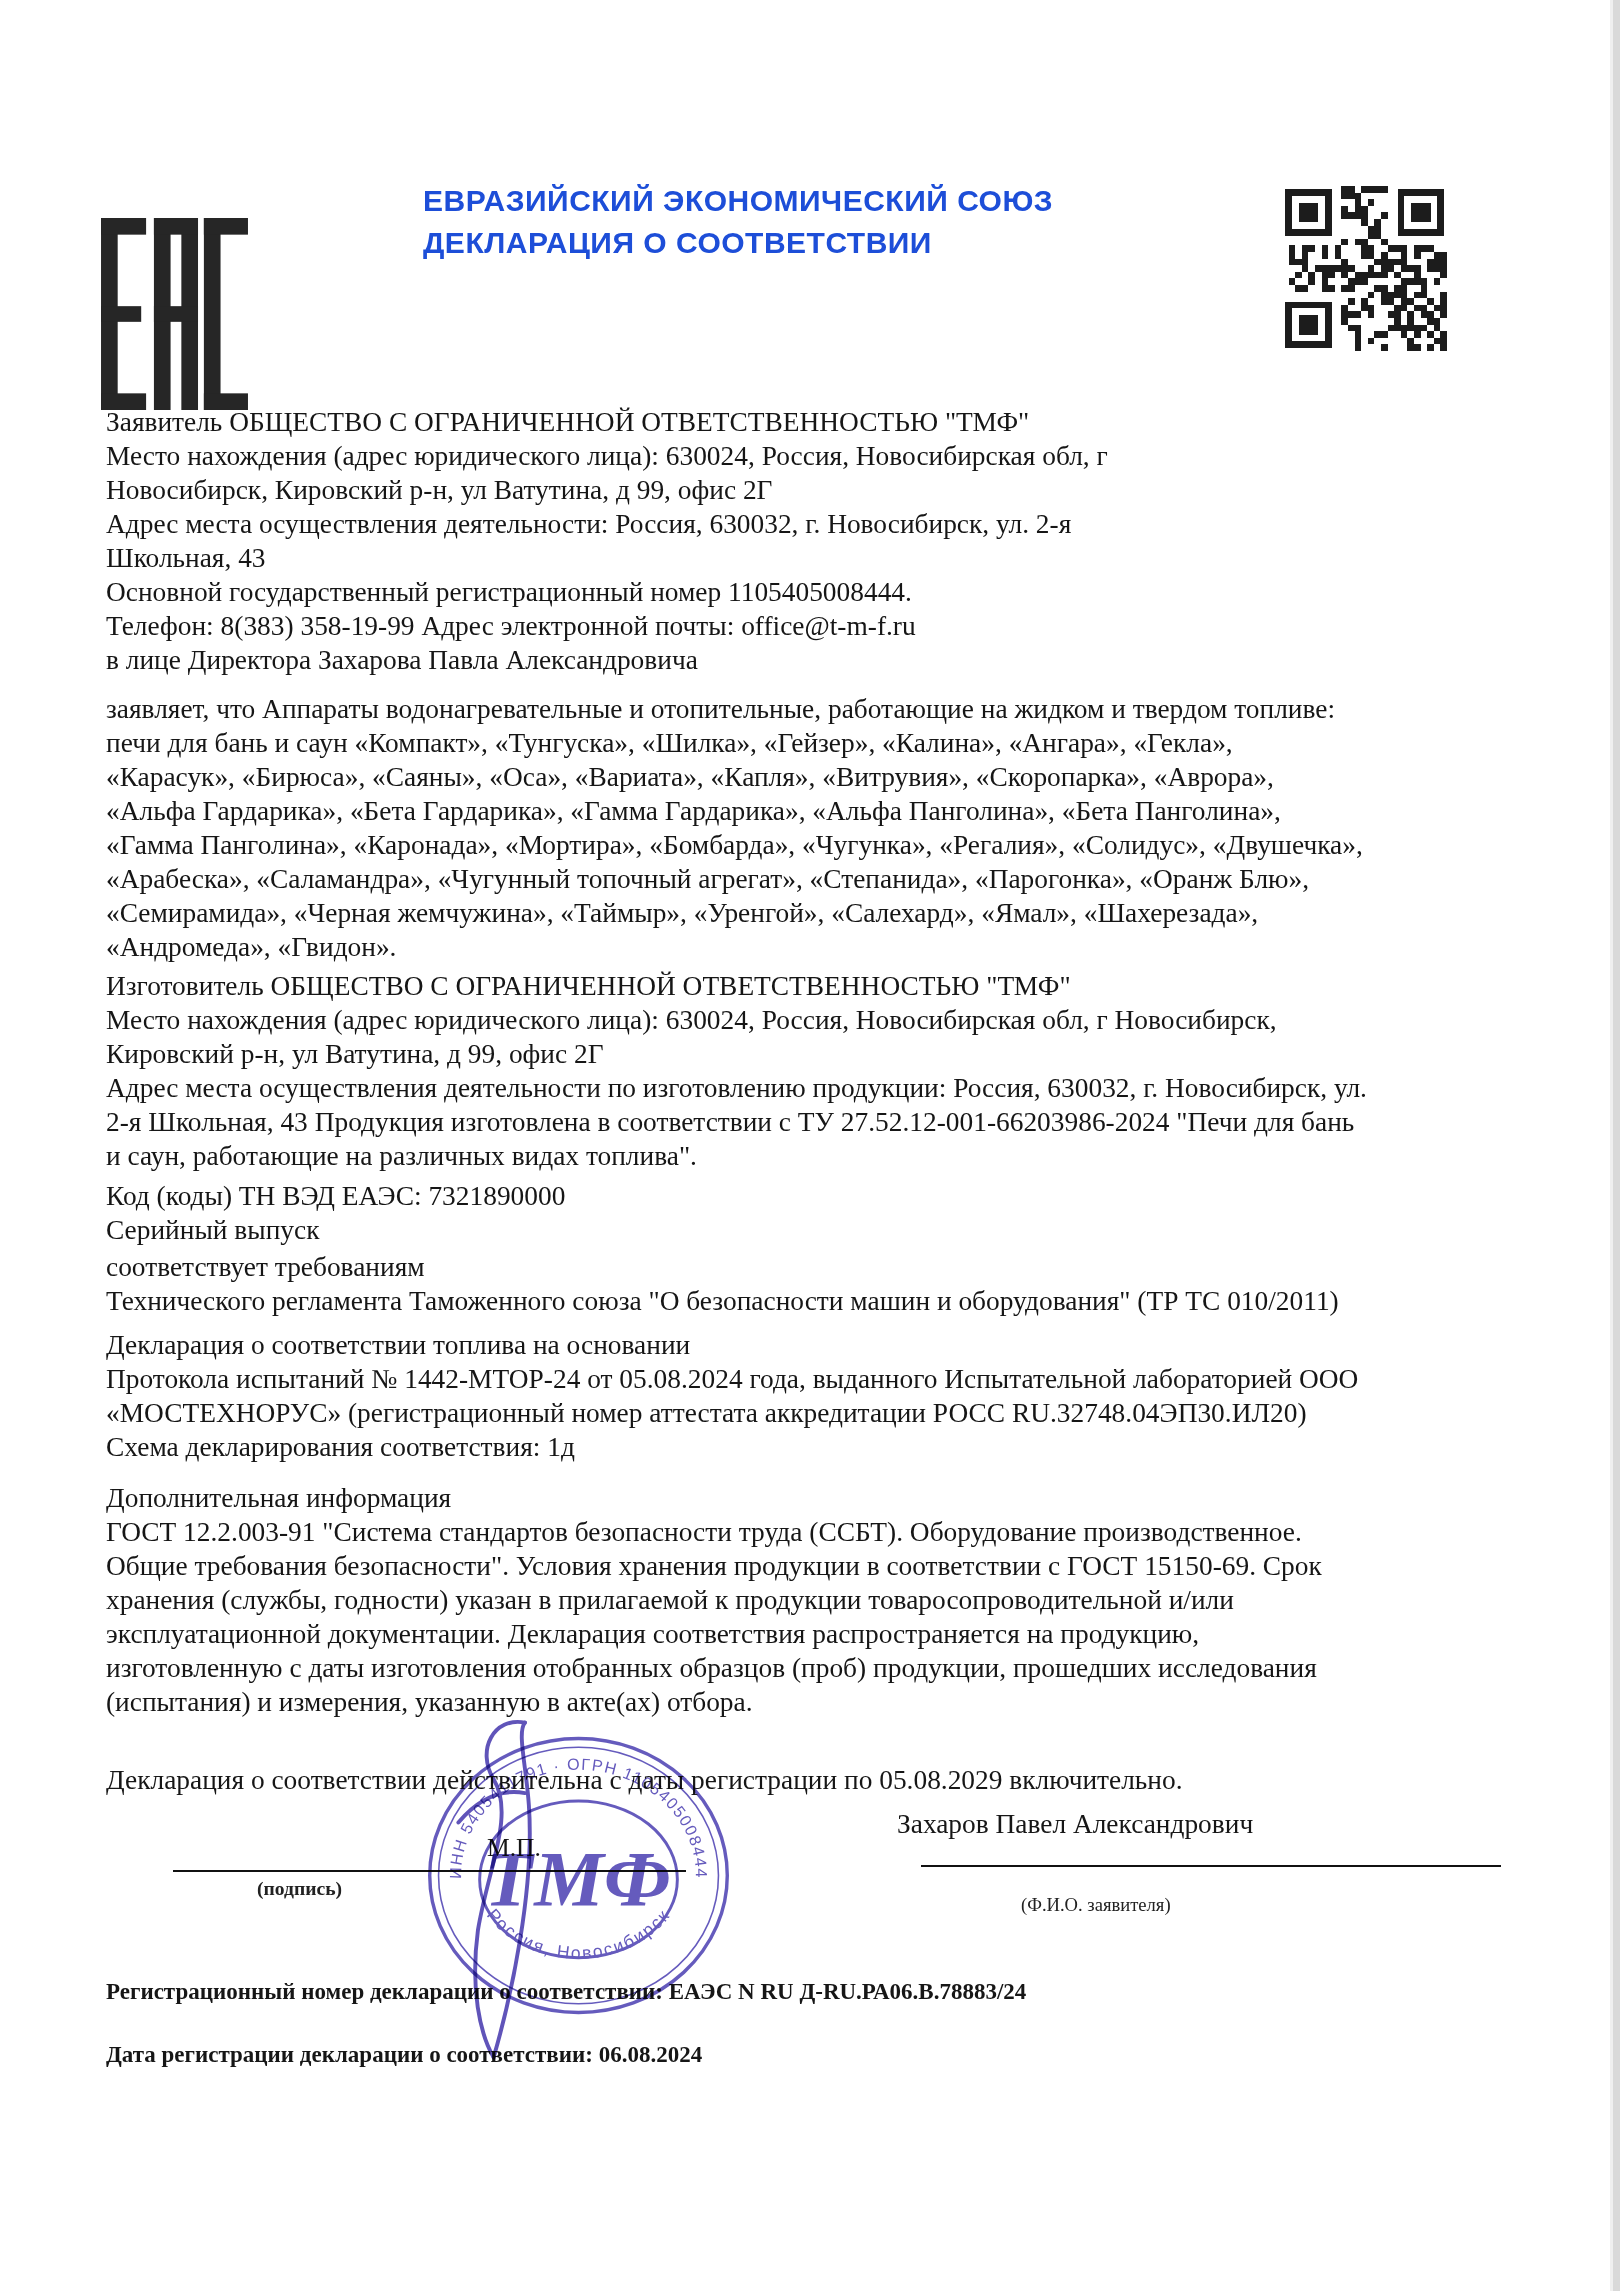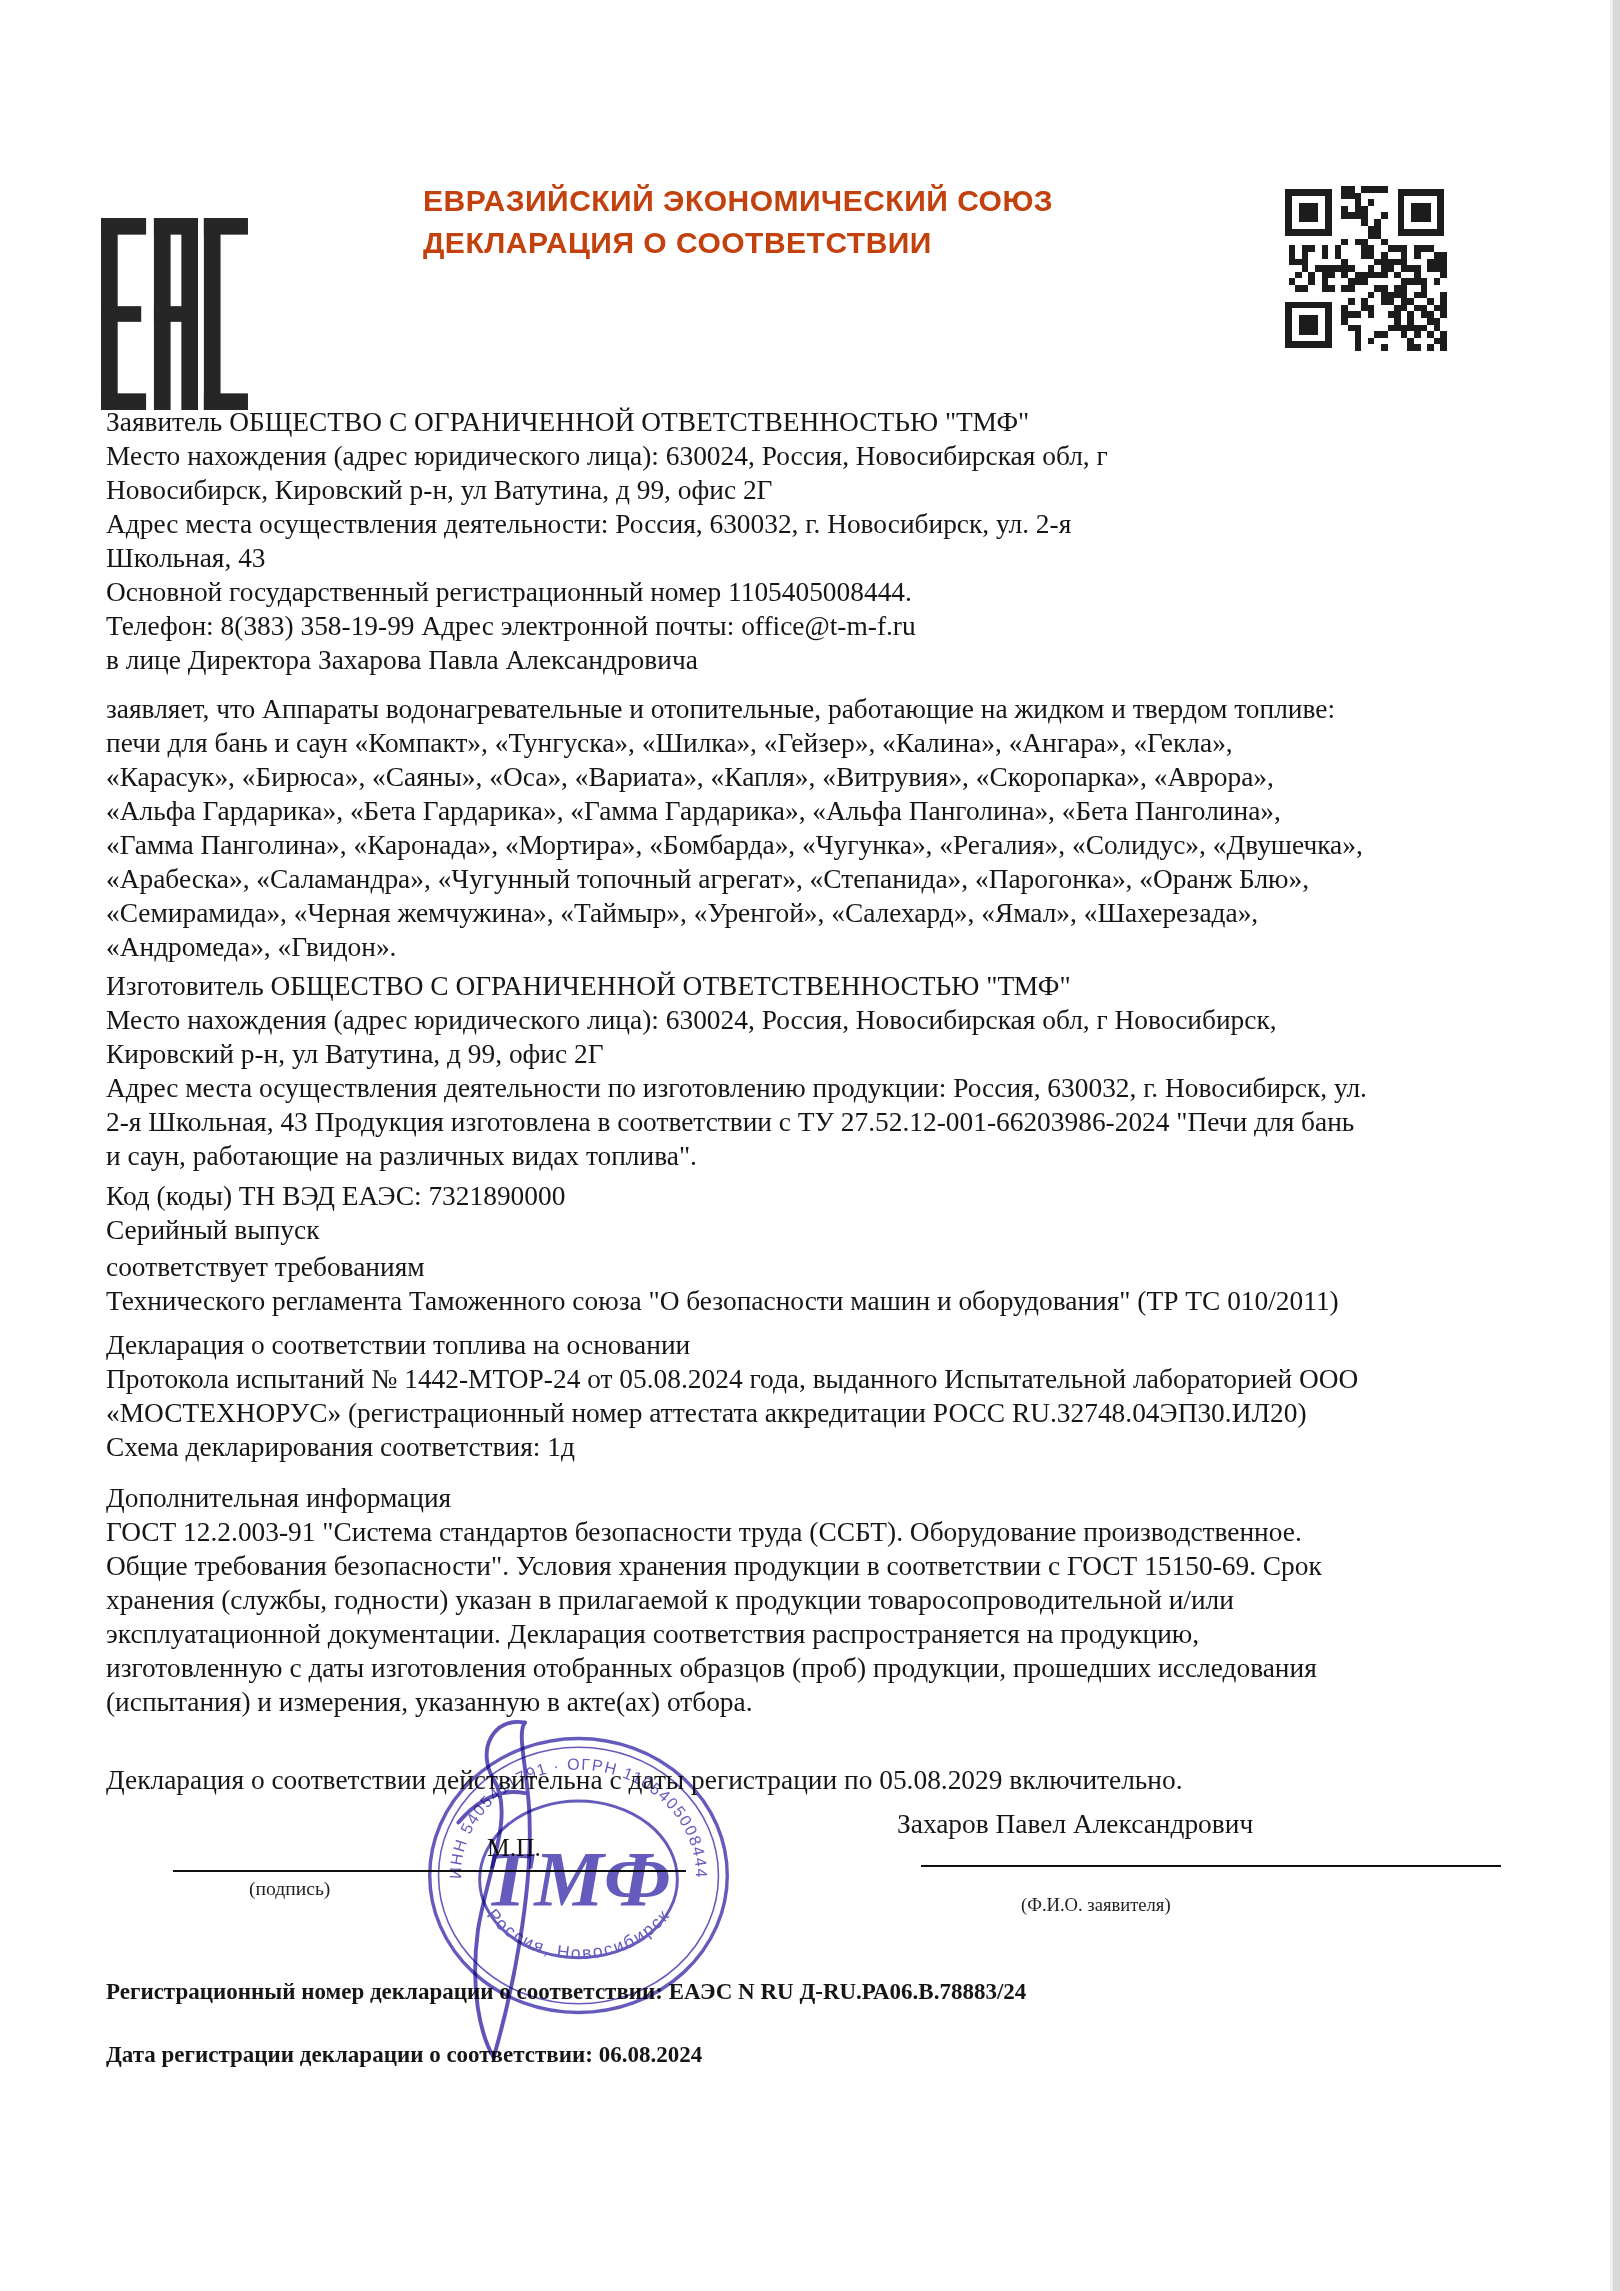--- a/index.html
+++ b/index.html
@@ -13,41 +13,41 @@
     margin:0 auto;
   }
   .scan-edge{position:absolute;right:0;top:0;bottom:0;width:6.9px;background:#d9d9d9;}
   .scan-edge2{position:absolute;right:6.9px;top:0;bottom:0;width:2.9px;background:#efefef;}
 
   
   .eac-logo{position:absolute;left:101px;top:218px;width:147px;height:192px;}
   .title{
     position:absolute;left:423px;top:180px;
     font-family:"Liberation Sans","DejaVu Sans",sans-serif;
-    font-weight:bold;font-size:30px;line-height:42px;color:#c2410c;
+    font-weight:bold;font-size:30px;line-height:42px;color:#1d4ed8;
     letter-spacing:0.5px;
   }
   .qr{position:absolute;left:1282px;top:186px;width:165px;height:165px;}
 
   
   .content{position:absolute;left:106px;top:405px;width:1404px;}
   .sec{
     position:absolute;left:0;width:100%;
     margin:0;font-size:27.4px;line-height:34px;
     white-space:pre-wrap;
   }
   .b{font-weight:normal;}
 
   
   .mp{position:absolute;left:487px;top:1813px;font-size:25.5px;margin-top:20px;}
   .sig-line{position:absolute;border-top:2.9px solid #111;height:0;}
   .line-left{left:173px;top:1870px;width:513px;}
   .line-right{left:921px;top:1865px;width:580px;}
   .caption{position:absolute;font-size:19.6px;color:#222;}
-  .cap-sign{left:249px;top:1878px;}
+  .cap-sign{left:257px;top:1878px;font-weight:bold;}
   .cap-fio{left:1021px;top:1874px;font-size:18.6px;margin-top:20px;}
   .fio-name{position:absolute;left:897px;top:1809px;font-size:27.4px;}
 
   .footer-line{position:absolute;left:106px;font-size:23px;font-weight:bold;white-space:pre-wrap;}
   .footer-reg{top:1956px;}
   .footer-date{top:2019px;}
 
   
   .ink{position:absolute;z-index:4;mix-blend-mode:multiply;opacity:.88;pointer-events:none;}
   .stamp{left:400px;top:1713px;width:357px;height:323px;}

